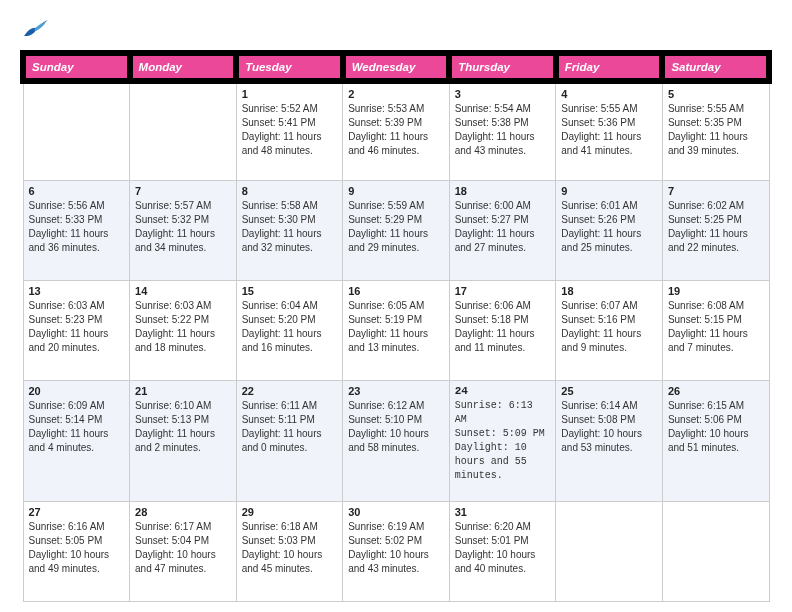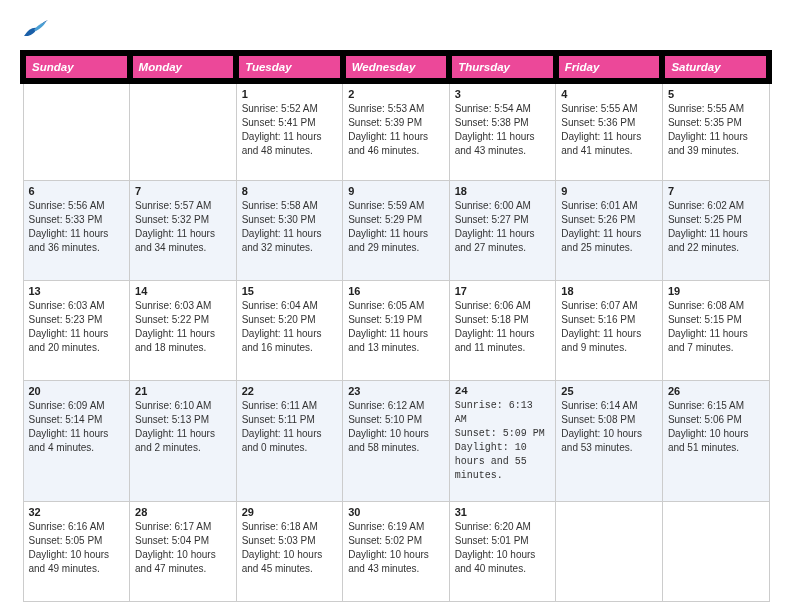--- a/index.html
+++ b/index.html
@@ -243,21 +243,21 @@
             <span class="day-num">25</span>
             <div class="day-detail">Sunrise: 6:14 AM<br>Sunset: 5:08 PM<br>Daylight: 10 hours and 53 minutes.</div>
           </td>
           <td style="background-color: rgb(240, 244, 250);">
             <span class="day-num">26</span>
             <div class="day-detail">Sunrise: 6:15 AM<br>Sunset: 5:06 PM<br>Daylight: 10 hours and 51 minutes.</div>
           </td>
         </tr>
         <tr>
           <td>
-            <span class="day-num">32</span>
+            <span class="day-num">27</span>
             <div class="day-detail">Sunrise: 6:16 AM<br>Sunset: 5:05 PM<br>Daylight: 10 hours and 49 minutes.</div>
           </td>
           <td>
             <span class="day-num">28</span>
             <div class="day-detail">Sunrise: 6:17 AM<br>Sunset: 5:04 PM<br>Daylight: 10 hours and 47 minutes.</div>
           </td>
           <td>
             <span class="day-num">29</span>
             <div class="day-detail">Sunrise: 6:18 AM<br>Sunset: 5:03 PM<br>Daylight: 10 hours and 45 minutes.</div>
           </td>

